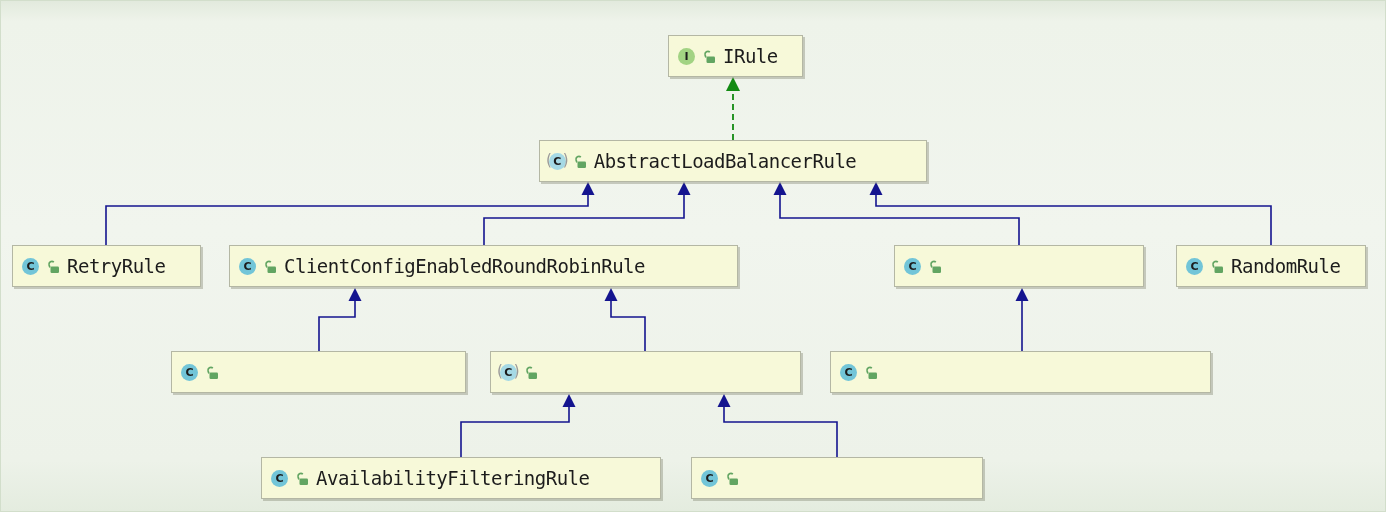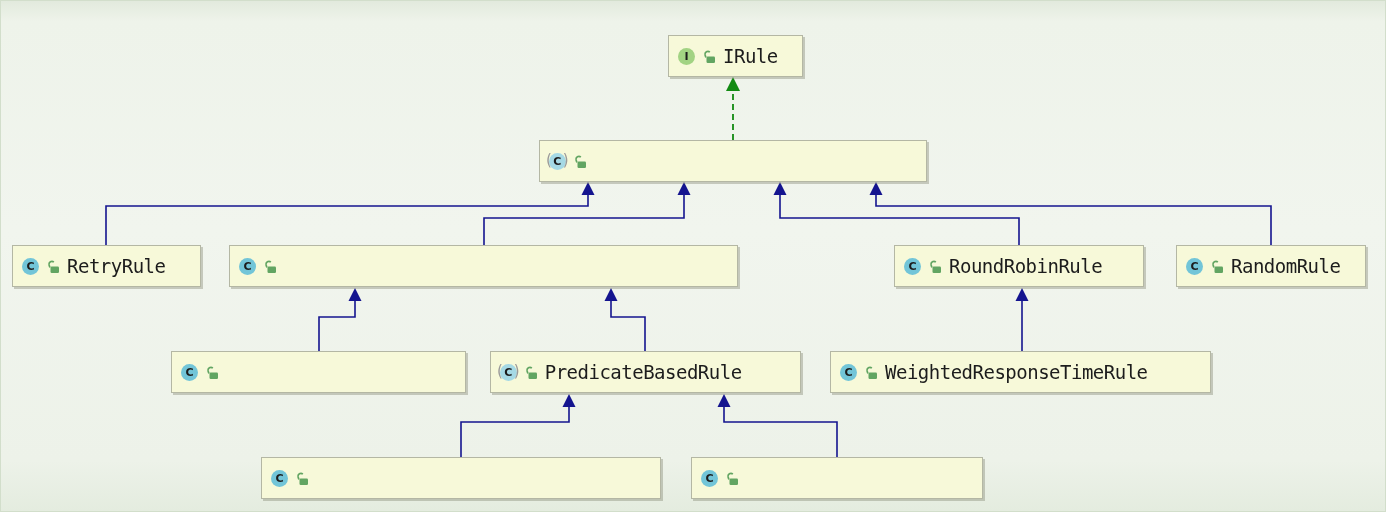--- a/index.html
+++ b/index.html
@@ -120,20 +120,21 @@
   <div class="node" id="n-albr" style="background-color: rgb(247, 249, 217);">
     <span class="kind-icon">
       <span class="paren" style="color: rgb(154, 154, 154);">(</span>
       <span class="circ" style="background-color: rgb(165, 217, 229);">C</span>
       <span class="paren" style="color: rgb(154, 154, 154);">)</span>
     </span>
     <svg class="lock" width="15" height="15" viewBox="0 0 15 15">
       <path d="M3.2 8 L3.2 5.4 A2.9 2.9 0 0 1 8.6 4.1" fill="none" stroke-width="1.7" transform="rotate(-18 5 6)" stroke="#62a562"></path>
       <rect x="4.5" y="7.6" width="8.5" height="6.4" rx="1.2" fill="#62a562"></rect>
     </svg>
+    <span class="label">AbstractLoadBalancerRule</span>
   </div>
 
   <div class="node" id="n-retry" style="background-color: rgb(247, 249, 217);">
     <span class="kind-icon">
       <span class="circ" style="background-color: rgb(114, 197, 216);">C</span>
     </span>
     <svg class="lock" width="15" height="15" viewBox="0 0 15 15">
       <path d="M3.2 8 L3.2 5.4 A2.9 2.9 0 0 1 8.6 4.1" fill="none" stroke-width="1.7" transform="rotate(-18 5 6)" stroke="#62a562"></path>
       <rect x="4.5" y="7.6" width="8.5" height="6.4" rx="1.2" fill="#62a562"></rect>
     </svg>
@@ -141,31 +142,31 @@
   </div>
 
   <div class="node" id="n-ccrr" style="background-color: rgb(247, 249, 217);">
     <span class="kind-icon">
       <span class="circ" style="background-color: rgb(114, 197, 216);">C</span>
     </span>
     <svg class="lock" width="15" height="15" viewBox="0 0 15 15">
       <path d="M3.2 8 L3.2 5.4 A2.9 2.9 0 0 1 8.6 4.1" fill="none" stroke-width="1.7" transform="rotate(-18 5 6)" stroke="#62a562"></path>
       <rect x="4.5" y="7.6" width="8.5" height="6.4" rx="1.2" fill="#62a562"></rect>
     </svg>
+    <span class="label">ClientConfigEnabledRoundRobinRule</span>
   </div>
 
   <div class="node" id="n-rrr" style="background-color: rgb(247, 249, 217);">
     <span class="kind-icon">
       <span class="circ" style="background-color: rgb(114, 197, 216);">C</span>
     </span>
     <svg class="lock" width="15" height="15" viewBox="0 0 15 15">
       <path d="M3.2 8 L3.2 5.4 A2.9 2.9 0 0 1 8.6 4.1" fill="none" stroke-width="1.7" transform="rotate(-18 5 6)" stroke="#62a562"></path>
       <rect x="4.5" y="7.6" width="8.5" height="6.4" rx="1.2" fill="#62a562"></rect>
     </svg>
-    <span class="label">RoundRobinRule</span>
   </div>
 
   <div class="node" id="n-random" style="background-color: rgb(247, 249, 217);">
     <span class="kind-icon">
       <span class="circ" style="background-color: rgb(114, 197, 216);">C</span>
     </span>
     <svg class="lock" width="15" height="15" viewBox="0 0 15 15">
       <path d="M3.2 8 L3.2 5.4 A2.9 2.9 0 0 1 8.6 4.1" fill="none" stroke-width="1.7" transform="rotate(-18 5 6)" stroke="#62a562"></path>
       <rect x="4.5" y="7.6" width="8.5" height="6.4" rx="1.2" fill="#62a562"></rect>
     </svg>
@@ -185,42 +186,41 @@
   <div class="node" id="n-pred" style="background-color: rgb(247, 249, 217);">
     <span class="kind-icon">
       <span class="paren" style="color: rgb(154, 154, 154);">(</span>
       <span class="circ" style="background-color: rgb(165, 217, 229);">C</span>
       <span class="paren" style="color: rgb(154, 154, 154);">)</span>
     </span>
     <svg class="lock" width="15" height="15" viewBox="0 0 15 15">
       <path d="M3.2 8 L3.2 5.4 A2.9 2.9 0 0 1 8.6 4.1" fill="none" stroke-width="1.7" transform="rotate(-18 5 6)" stroke="#62a562"></path>
       <rect x="4.5" y="7.6" width="8.5" height="6.4" rx="1.2" fill="#62a562"></rect>
     </svg>
-    <span class="label">PredicateBasedRule</span>
   </div>
 
   <div class="node" id="n-wrt" style="background-color: rgb(247, 249, 217);">
     <span class="kind-icon">
       <span class="circ" style="background-color: rgb(114, 197, 216);">C</span>
     </span>
     <svg class="lock" width="15" height="15" viewBox="0 0 15 15">
       <path d="M3.2 8 L3.2 5.4 A2.9 2.9 0 0 1 8.6 4.1" fill="none" stroke-width="1.7" transform="rotate(-18 5 6)" stroke="#62a562"></path>
       <rect x="4.5" y="7.6" width="8.5" height="6.4" rx="1.2" fill="#62a562"></rect>
     </svg>
-    <span class="label">WeightedResponseTimeRule</span>
   </div>
 
   <div class="node" id="n-avail" style="background-color: rgb(247, 249, 217);">
     <span class="kind-icon">
       <span class="circ" style="background-color: rgb(114, 197, 216);">C</span>
     </span>
     <svg class="lock" width="15" height="15" viewBox="0 0 15 15">
       <path d="M3.2 8 L3.2 5.4 A2.9 2.9 0 0 1 8.6 4.1" fill="none" stroke-width="1.7" transform="rotate(-18 5 6)" stroke="#62a562"></path>
       <rect x="4.5" y="7.6" width="8.5" height="6.4" rx="1.2" fill="#62a562"></rect>
     </svg>
+    <span class="label">AvailabilityFilteringRule</span>
   </div>
 
   <div class="node" id="n-zone" style="background-color: rgb(247, 249, 217);">
     <span class="kind-icon">
       <span class="circ" style="background-color: rgb(114, 197, 216);">C</span>
     </span>
     <svg class="lock" width="15" height="15" viewBox="0 0 15 15">
       <path d="M3.2 8 L3.2 5.4 A2.9 2.9 0 0 1 8.6 4.1" fill="none" stroke-width="1.7" transform="rotate(-18 5 6)" stroke="#62a562"></path>
       <rect x="4.5" y="7.6" width="8.5" height="6.4" rx="1.2" fill="#62a562"></rect>
     </svg>

